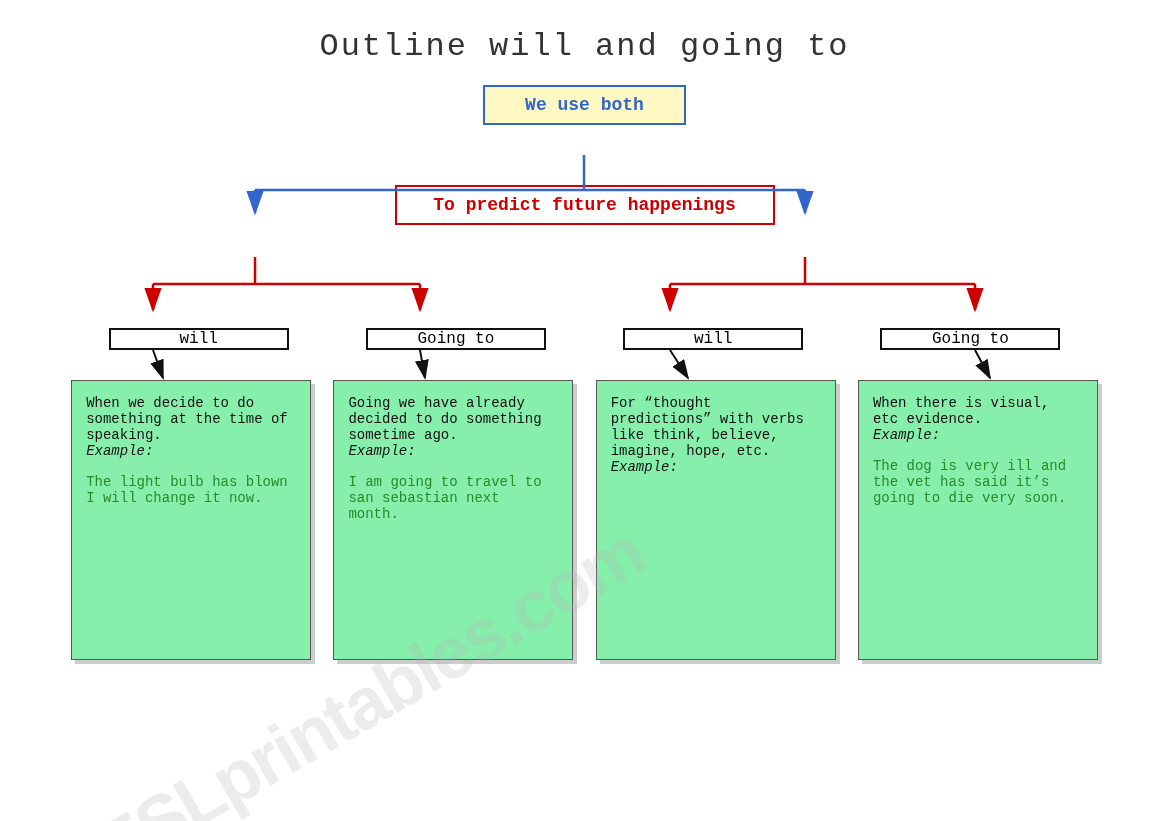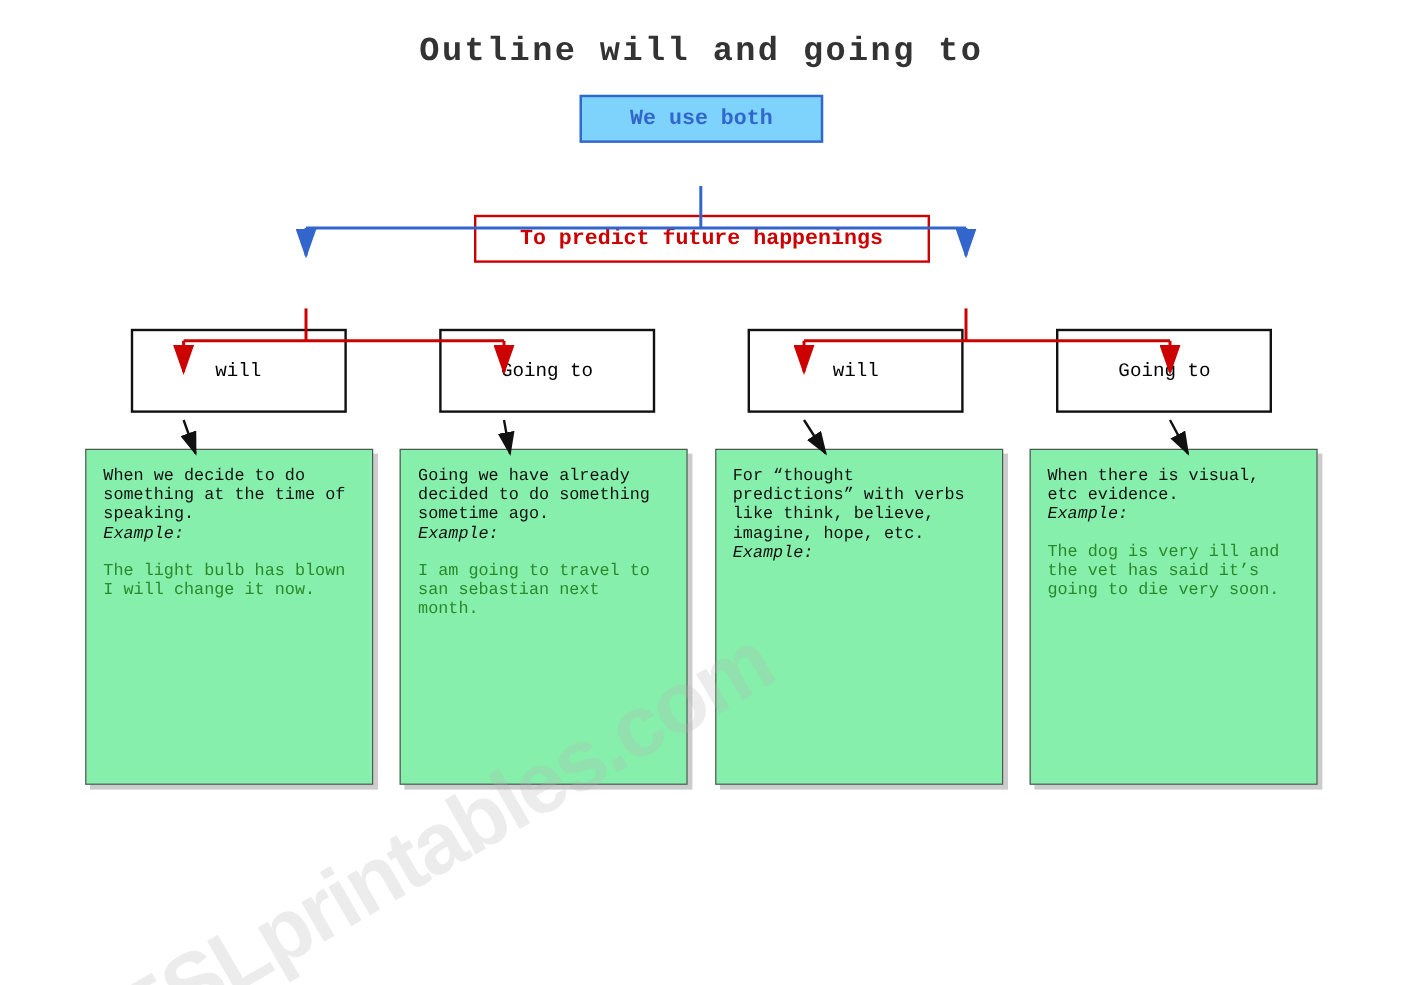--- a/index.html
+++ b/index.html
@@ -8,22 +8,22 @@
       background: #ffffff;
       font-family: 'Courier New', Courier, monospace;
       width: 1169px;
       height: 821px;
       overflow: hidden;
       position: relative;
     }
 
     .page-title {
       text-align: center;
-      font-size: 28px;
-      font-weight: bold;
+      font-size: 32px;
+      font-weight: normal;
       color: #333;
       padding-top: 28px;
       padding-bottom: 20px;
       letter-spacing: 2px;
     }
 
     .diagram-container {
       position: relative;
       width: 100%;
       padding: 0 40px;
@@ -38,21 +38,21 @@
 
     .top-box {
       border: 2.5px solid #3366cc;
       color: #3366cc;
       font-weight: bold;
       font-size: 18px;
       padding: 8px 40px;
       text-align: center;
       position: relative;
       z-index: 2;
-      background: #7dd3fc;
+      background: #fef9c3;
     }
 
     
     .category-row {
       display: flex;
       justify-content: space-around;
       padding: 0 20px;
       margin-bottom: 0;
     }
 
@@ -80,26 +80,27 @@
     .sub-row {
       display: flex;
       justify-content: space-around;
       padding: 0 30px;
       margin-bottom: 0;
     }
 
     .sub-box {
       border: 2px solid #111;
       font-size: 16px;
-      padding: 24px 0;
+      padding: 0 0;
       text-align: center;
       background: #fff;
       z-index: 2;
       position: relative;
       width: 180px;
+      margin-top: 48px;
     }
 
     
     .detail-row {
       display: flex;
       justify-content: space-around;
       padding: 0 20px;
       margin-top: 0;
     }
 

